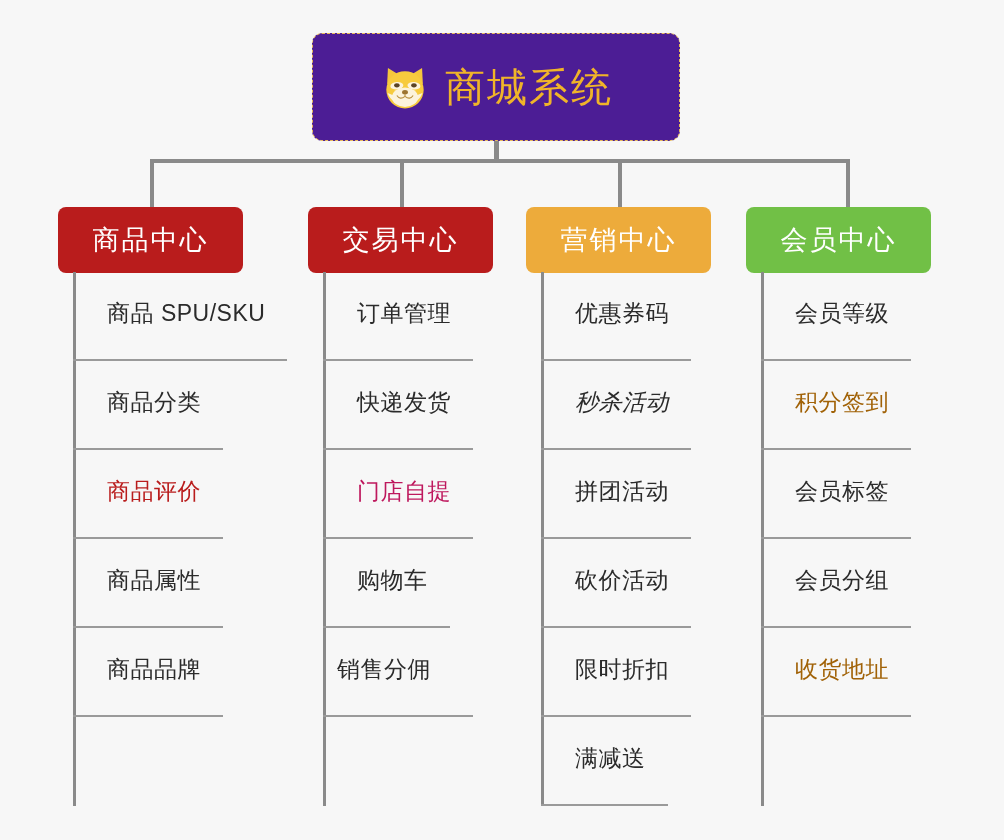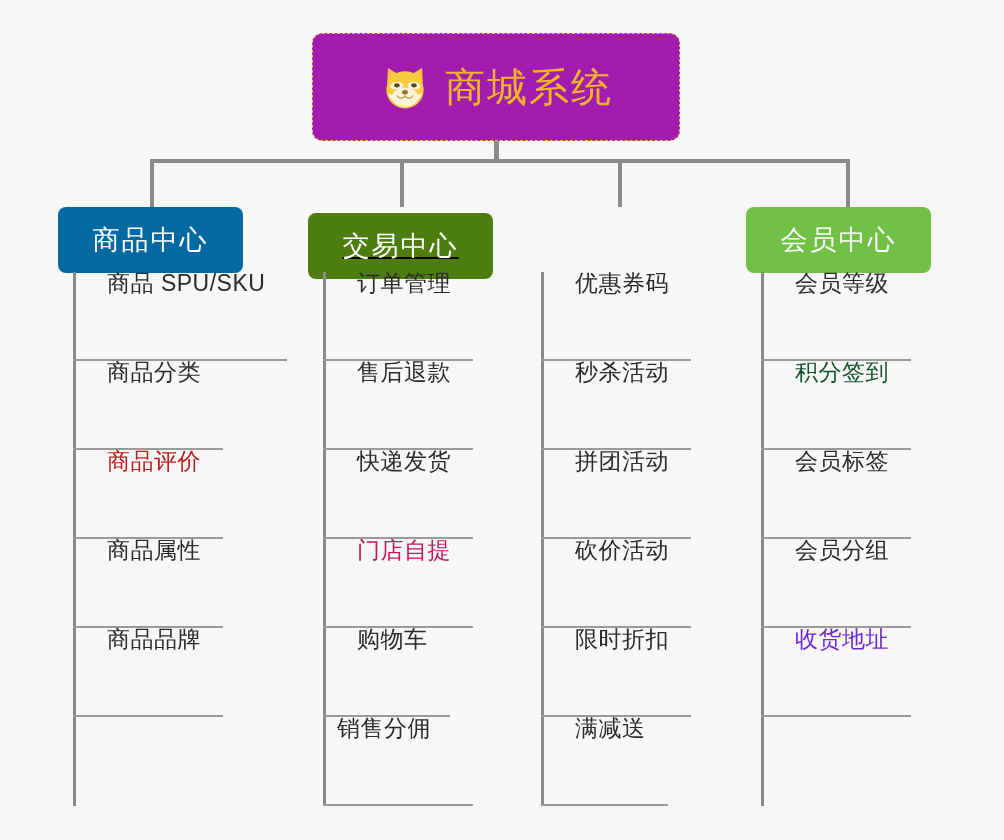--- a/index.html
+++ b/index.html
@@ -93,21 +93,21 @@
   }
   .leaf-list {
     position: absolute;
     left: 0;
     top: 0;
   }
   .leaf-item {
     position: relative;
     height: 89px;
     display: flex;
-    align-items: flex-start;
+    align-items: center;
     box-sizing: border-box;
   }
   .leaf-underline {
     position: absolute;
     left: 0;
     bottom: 0;
     height: 2px;
     background: #9a9a9a;
   }
   .leaf-text {
@@ -120,21 +120,21 @@
     line-height: 1;
     white-space: nowrap;
     letter-spacing: 0.5px;
   }
 </style>
 </head>
 <body style="background: rgb(247, 247, 247);">
 
 <div id="mindmap">
 
-  <div class="root-node" style="background: #a21caf; border-color: rgb(232, 185, 90);">
+  <div class="root-node" style="background: #4c1d95; border-color: rgb(232, 185, 90);">
     <span class="root-emoji">
       <svg viewBox="0 0 64 64" width="52" height="52" aria-hidden="true">
 
         <path d="M11 6 L10 26 L24 14 Z" fill="#f5c63c"></path>
         <path d="M53 6 L54 26 L40 14 Z" fill="#f5c63c"></path>
 
         <circle cx="32" cy="33" r="23" fill="#f7cb3e"></circle>
 
         <path d="M10.5 37 A23 23 0 0 0 53.5 37 Q32 47 10.5 37 Z" fill="#fcf3dc"></path>
         <ellipse cx="32" cy="42" rx="16" ry="12" fill="#fcf3dc"></ellipse>
@@ -155,25 +155,28 @@
     <span class="root-title" style="color: rgb(240, 180, 41);">商城系统</span>
   </div>
 
   <div class="conn conn-v" style="left: 494px; top: 141px; width: 5px; height: 20px; background: rgb(138, 138, 138);"></div>
   <div class="conn conn-h" style="left: 150px; top: 159px; width: 700px; height: 4px; background: rgb(138, 138, 138);"></div>
   <div class="conn conn-v" style="left: 150px; top: 159px; width: 4px; height: 48px; background: rgb(138, 138, 138);"></div>
   <div class="conn conn-v" style="left: 400px; top: 159px; width: 4px; height: 48px; background: rgb(138, 138, 138);"></div>
   <div class="conn conn-v" style="left: 618px; top: 159px; width: 4px; height: 48px; background: rgb(138, 138, 138);"></div>
   <div class="conn conn-v" style="left: 846px; top: 159px; width: 4px; height: 48px; background: rgb(138, 138, 138);"></div>
 
-  <div class="cat-box" style="left: 58px; top: 207px; background: #0369a1;">
+  <div class="cat-box" style="left: 58px; top: 207px; background: #b91c1c;">
     <span class="cat-label">商品中心</span>
   </div>
-  <div class="cat-box" style="left: 308px; top: 213px; background: #4d7c0f; text-decoration: underline;">
+  <div class="cat-box" style="left: 308px; top: 207px; background: #b91c1c;">
     <span class="cat-label">交易中心</span>
+  </div>
+  <div class="cat-box" style="left: 526px; top: 207px; background: rgb(237, 171, 59);">
+    <span class="cat-label">营销中心</span>
   </div>
   <div class="cat-box" style="left: 746px; top: 207px; background: rgb(113, 192, 70);">
     <span class="cat-label">会员中心</span>
   </div>
 
   <div class="leaf-col" style="left:73px;">
     <div class="spine" style="height: 534px; background: rgb(138, 138, 138);"></div>
     <div class="leaf-list">
       <div class="leaf-item">
         <span class="leaf-text" style="color: rgb(43, 43, 43);">商品 SPU/SKU</span>
@@ -199,24 +202,20 @@
   </div>
 
   <div class="leaf-col" style="left:323px;">
     <div class="spine" style="height: 534px; background: rgb(138, 138, 138);"></div>
     <div class="leaf-list">
       <div class="leaf-item">
         <span class="leaf-text" style="color: rgb(43, 43, 43);">订单管理</span>
         <span class="leaf-underline" style="background: rgb(154, 154, 154); width: 150px;"></span>
       </div>
       <div class="leaf-item">
-        <span class="leaf-text" style="color: rgb(43, 43, 43);">售后退款</span>
-        <span class="leaf-underline" style="background: rgb(154, 154, 154); width: 150px;"></span>
-      </div>
-      <div class="leaf-item">
         <span class="leaf-text" style="color: rgb(43, 43, 43);">快递发货</span>
         <span class="leaf-underline" style="background: rgb(154, 154, 154); width: 150px;"></span>
       </div>
       <div class="leaf-item">
         <span class="leaf-text" style="color: #be185d;">门店自提</span>
         <span class="leaf-underline" style="background: rgb(154, 154, 154); width: 150px;"></span>
       </div>
       <div class="leaf-item">
         <span class="leaf-text" style="color: rgb(43, 43, 43);">购物车</span>
         <span class="leaf-underline" style="background: rgb(154, 154, 154); width: 127px;"></span>
@@ -229,21 +228,21 @@
   </div>
 
   <div class="leaf-col" style="left:541px;">
     <div class="spine" style="height: 534px; background: rgb(138, 138, 138);"></div>
     <div class="leaf-list">
       <div class="leaf-item">
         <span class="leaf-text" style="color: rgb(43, 43, 43);">优惠券码</span>
         <span class="leaf-underline" style="background: rgb(154, 154, 154); width: 150px;"></span>
       </div>
       <div class="leaf-item">
-        <span class="leaf-text" style="color: rgb(43, 43, 43);">秒杀活动</span>
+        <span class="leaf-text" style="color: rgb(43, 43, 43); font-style: italic;">秒杀活动</span>
         <span class="leaf-underline" style="background: rgb(154, 154, 154); width: 150px;"></span>
       </div>
       <div class="leaf-item">
         <span class="leaf-text" style="color: rgb(43, 43, 43);">拼团活动</span>
         <span class="leaf-underline" style="background: rgb(154, 154, 154); width: 150px;"></span>
       </div>
       <div class="leaf-item">
         <span class="leaf-text" style="color: rgb(43, 43, 43);">砍价活动</span>
         <span class="leaf-underline" style="background: rgb(154, 154, 154); width: 150px;"></span>
       </div>
@@ -259,31 +258,31 @@
   </div>
 
   <div class="leaf-col" style="left:761px;">
     <div class="spine" style="height: 534px; background: rgb(138, 138, 138);"></div>
     <div class="leaf-list">
       <div class="leaf-item">
         <span class="leaf-text" style="color: rgb(43, 43, 43);">会员等级</span>
         <span class="leaf-underline" style="background: rgb(154, 154, 154); width: 150px;"></span>
       </div>
       <div class="leaf-item">
-        <span class="leaf-text" style="color: #14532d; font-family: Liberation Serif, serif;">积分签到</span>
+        <span class="leaf-text" style="color: #a16207; font-family: Liberation Serif, serif;">积分签到</span>
         <span class="leaf-underline" style="background: rgb(154, 154, 154); width: 150px;"></span>
       </div>
       <div class="leaf-item">
         <span class="leaf-text" style="color: rgb(43, 43, 43);">会员标签</span>
         <span class="leaf-underline" style="background: rgb(154, 154, 154); width: 150px;"></span>
       </div>
       <div class="leaf-item">
         <span class="leaf-text" style="color: rgb(43, 43, 43);">会员分组</span>
         <span class="leaf-underline" style="background: rgb(154, 154, 154); width: 150px;"></span>
       </div>
       <div class="leaf-item">
-        <span class="leaf-text" style="color: #6d28d9;">收货地址</span>
+        <span class="leaf-text" style="color: #a16207;">收货地址</span>
         <span class="leaf-underline" style="background: rgb(154, 154, 154); width: 150px;"></span>
       </div>
     </div>
   </div>
 
 </div>
 
 </body></html>

